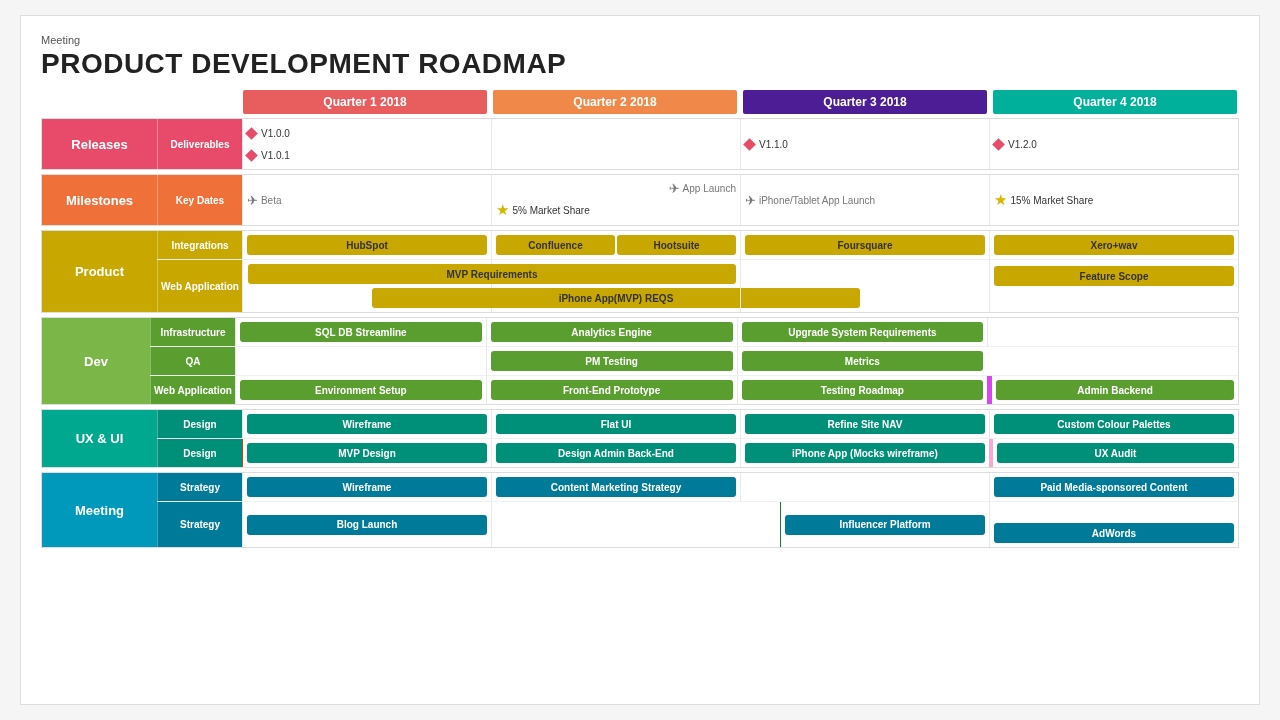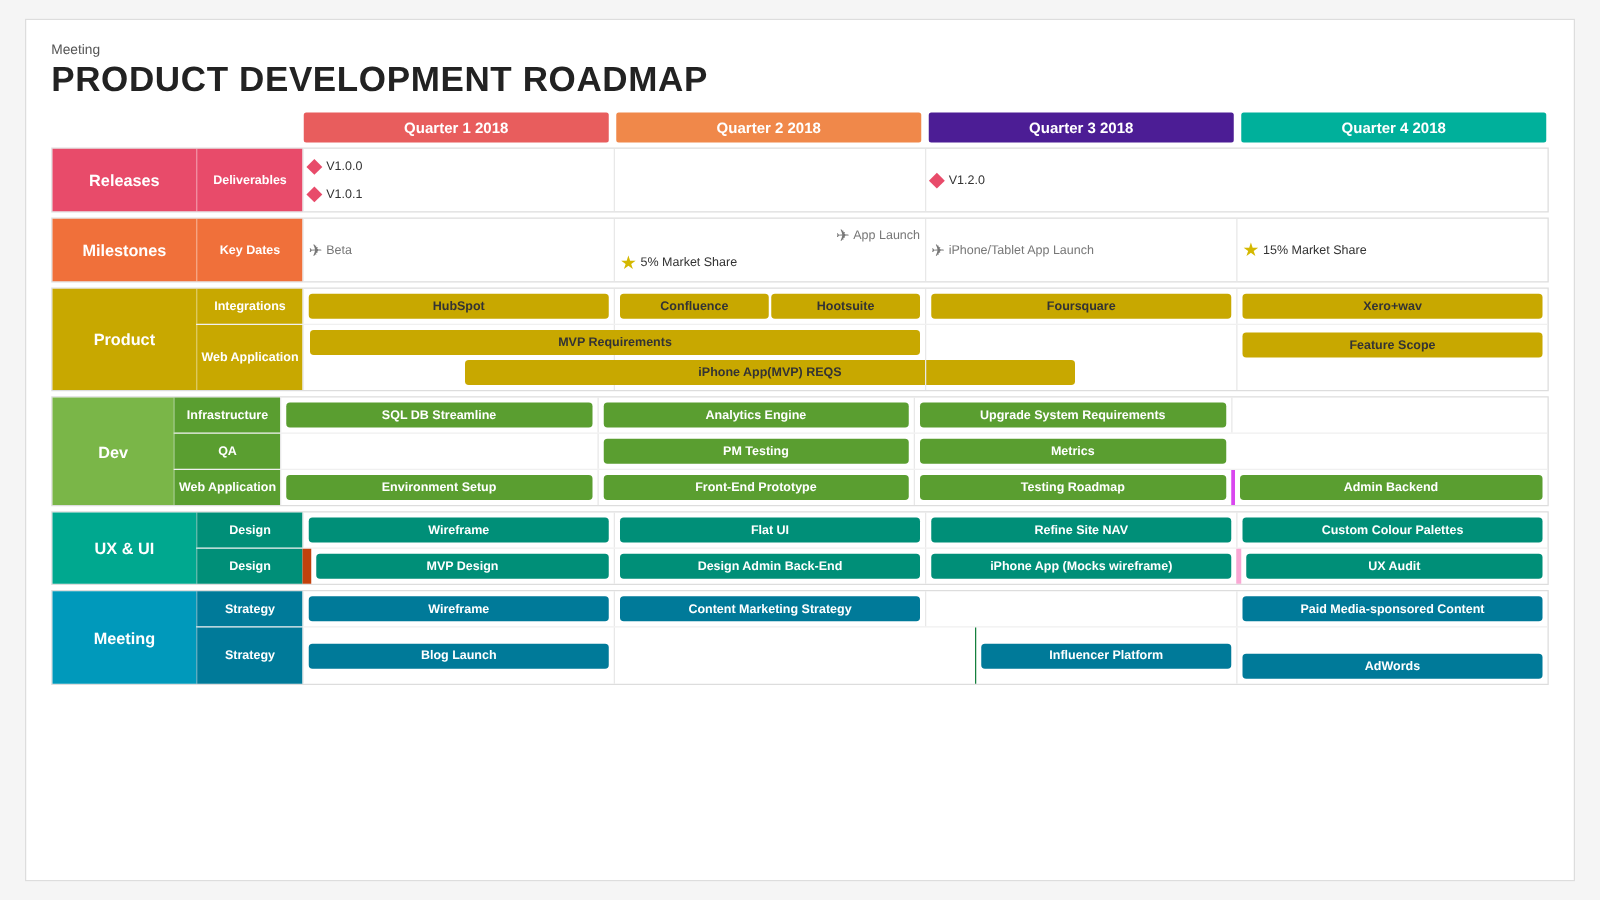--- a/index.html
+++ b/index.html
@@ -93,20 +93,25 @@
           <div style="display:flex; align-items:center; font-size:10px; color:#333;">
             <span style="display:inline-block; width:9px; height:9px; background:#e84b6a; transform:rotate(45deg); margin-right:5px; flex-shrink:0;"></span>V1.0.0
           </div>
           <div style="display:flex; align-items:center; font-size:10px; color:#333;">
             <span style="display:inline-block; width:9px; height:9px; background:#e84b6a; transform:rotate(45deg); margin-right:5px; flex-shrink:0;"></span>V1.0.1
           </div>
         </div>
 
         <div style="padding:3px 4px; border-left:1px solid #e8e8e8; min-height:50px;"></div>
 
+        <div style="padding:3px 4px; border-left:1px solid #e8e8e8; min-height:50px; display:flex; align-items:center;">
+          <div style="display:flex; align-items:center; font-size:10px; color:#333;">
+            <span style="display:inline-block; width:9px; height:9px; background:#e84b6a; transform:rotate(45deg); margin-right:5px; flex-shrink:0;"></span>V1.1.0
+          </div>
+        </div>
 
         <div style="padding:3px 4px; border-left:1px solid #e8e8e8; min-height:50px; display:flex; align-items:center;">
           <div style="display:flex; align-items:center; font-size:10px; color:#333;">
             <span style="display:inline-block; width:9px; height:9px; background:#e84b6a; transform:rotate(45deg); margin-right:5px; flex-shrink:0;"></span>V1.2.0
           </div>
         </div>
       </div>
     </div>
 
     <div style="display:flex; border:1px solid #ddd; margin-bottom:4px;">
@@ -178,21 +183,21 @@
             <div style="padding:3px 4px; border-left:1px solid #e8e8e8;"></div>
             <div style="padding:3px 4px; border-left:1px solid #e8e8e8; display:flex; align-items:flex-start; padding-top:5px;">
               <div class="bar-item yellow" style="flex:1; font-size:10px; text-align:center; color:#333;">Feature Scope</div>
             </div>
           </div>
         </div>
       </div>
     </div>
 
     <div style="display:flex; border:1px solid #ddd; margin-bottom:4px;">
-      <div style="width:97px; flex-shrink:0; background:#7ab648; display:flex; align-items:center; justify-content:center; font-weight:bold; font-size:13px; color:white; padding:4px; text-align:center;">Dev</div>
+      <div style="width:108px; flex-shrink:0; background:#7ab648; display:flex; align-items:center; justify-content:center; font-weight:bold; font-size:13px; color:white; padding:4px; text-align:center;">Dev</div>
       <div style="flex:1; display:flex; flex-direction:column;">
 
         <div style="display:flex; border-bottom:1px solid #f0f0f0; min-height:28px;">
           <div style="width:85px; flex-shrink:0; background:#5a9e30; display:flex; align-items:center; justify-content:center; font-size:10px; font-weight:700; color:white; padding:3px; text-align:center; border-left:1px solid rgba(255,255,255,0.3);">Infrastructure</div>
           <div style="flex:1; display:grid; grid-template-columns:1fr 1fr 1fr 1fr;">
             <div style="padding:3px 4px; border-left:1px solid #e8e8e8; display:flex; align-items:center;">
               <div class="bar-item green" style="flex:1; font-size:10px; text-align:center;">SQL DB Streamline</div>
             </div>
             <div style="padding:3px 4px; border-left:1px solid #e8e8e8; display:flex; align-items:center;">
               <div class="bar-item green" style="flex:1; font-size:10px; text-align:center;">Analytics Engine</div>
@@ -222,21 +227,21 @@
           <div style="flex:1; display:grid; grid-template-columns:1fr 1fr 1fr 1fr;">
             <div style="padding:3px 4px; border-left:1px solid #e8e8e8; display:flex; align-items:center;">
               <div class="bar-item green" style="flex:1; font-size:10px; text-align:center;">Environment Setup</div>
             </div>
             <div style="padding:3px 4px; border-left:1px solid #e8e8e8; display:flex; align-items:center;">
               <div class="bar-item green" style="flex:1; font-size:10px; text-align:center;">Front-End Prototype</div>
             </div>
             <div style="padding:3px 4px; border-left:1px solid #e8e8e8; display:flex; align-items:center;">
               <div class="bar-item green" style="flex:1; font-size:10px; text-align:center;">Testing Roadmap</div>
             </div>
-            <div style="padding:3px 4px; border-left:3px solid #d946ef; display:flex; align-items:center;">
+            <div style="padding:3px 4px; border-left:5px solid #d946ef; display:flex; align-items:center;">
               <div class="bar-item green" style="flex:1; font-size:10px; text-align:center;">Admin Backend</div>
             </div>
           </div>
         </div>
       </div>
     </div>
 
     <div style="display:flex; border:1px solid #ddd; margin-bottom:4px;">
       <div style="width:115px; flex-shrink:0; background:#00a88f; display:flex; align-items:center; justify-content:center; font-weight:bold; font-size:13px; color:white; padding:4px; text-align:center;">UX &amp; UI</div>
       <div style="flex:1; display:flex; flex-direction:column;">
@@ -255,21 +260,21 @@
             </div>
             <div style="padding:3px 4px; border-left:1px solid #e8e8e8; display:flex; align-items:center;">
               <div class="bar-item teal" style="flex:1; font-size:10px; text-align:center;">Custom Colour Palettes</div>
             </div>
           </div>
         </div>
 
         <div style="display:flex; min-height:28px;">
           <div style="width:85px; flex-shrink:0; background:#008f78; display:flex; align-items:center; justify-content:center; font-size:10px; font-weight:700; color:white; padding:3px; text-align:center; border-left:1px solid rgba(255,255,255,0.3);">Design</div>
           <div style="flex:1; display:grid; grid-template-columns:1fr 1fr 1fr 1fr;">
-            <div style="padding:3px 4px; border-left:7px solid #c2410c; display:flex; align-items:center;">
+            <div style="padding:3px 4px; border-left:1px solid #c2410c; display:flex; align-items:center;">
               <div class="bar-item teal" style="flex:1; font-size:10px; text-align:center;">MVP Design</div>
             </div>
             <div style="padding:3px 4px; border-left:1px solid #e8e8e8; display:flex; align-items:center;">
               <div class="bar-item teal" style="flex:1; font-size:10px; text-align:center;">Design Admin Back-End</div>
             </div>
             <div style="padding:3px 4px; border-left:1px solid #e8e8e8; display:flex; align-items:center;">
               <div class="bar-item teal" style="flex:1; font-size:10px; text-align:center;">iPhone App (Mocks wireframe)</div>
             </div>
             <div style="padding:3px 4px; border-left:4px solid #f9a8d4; display:flex; align-items:flex-start;">
               <div class="bar-item teal" style="flex:1; font-size:10px; text-align:center;">UX Audit</div>

